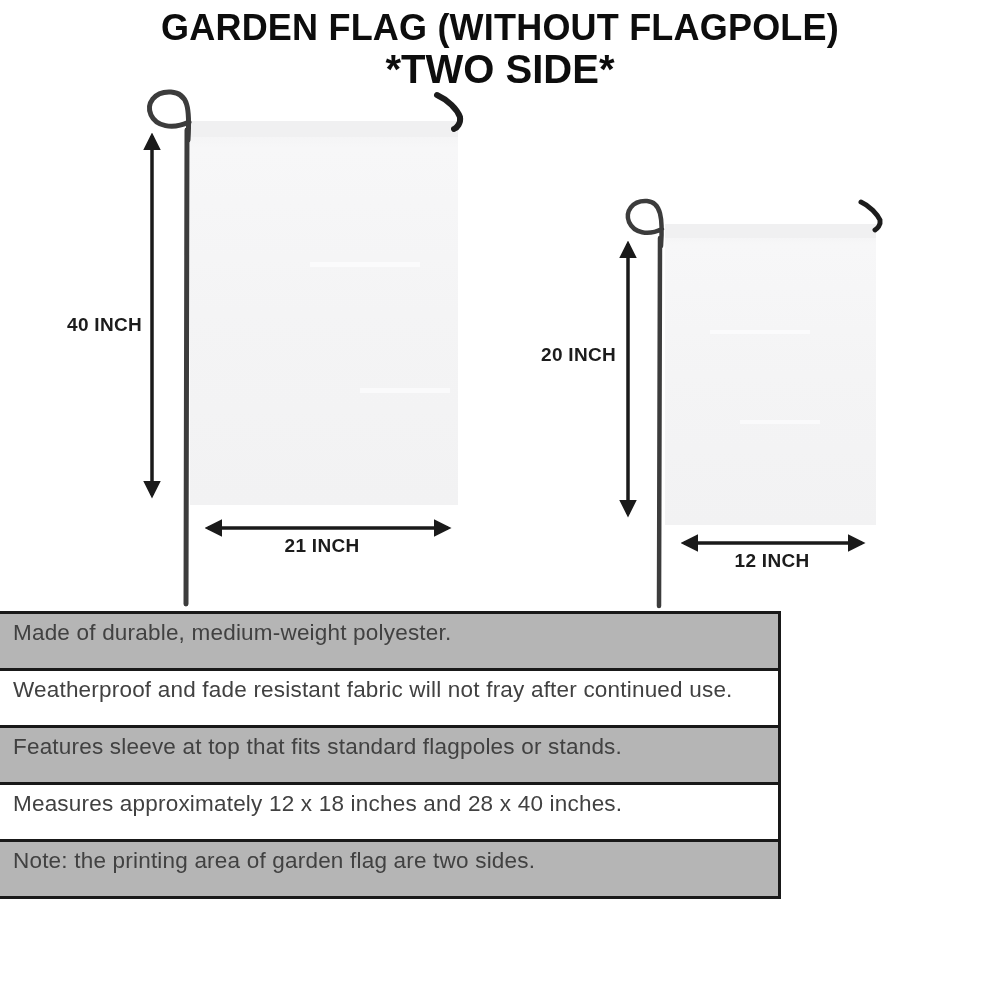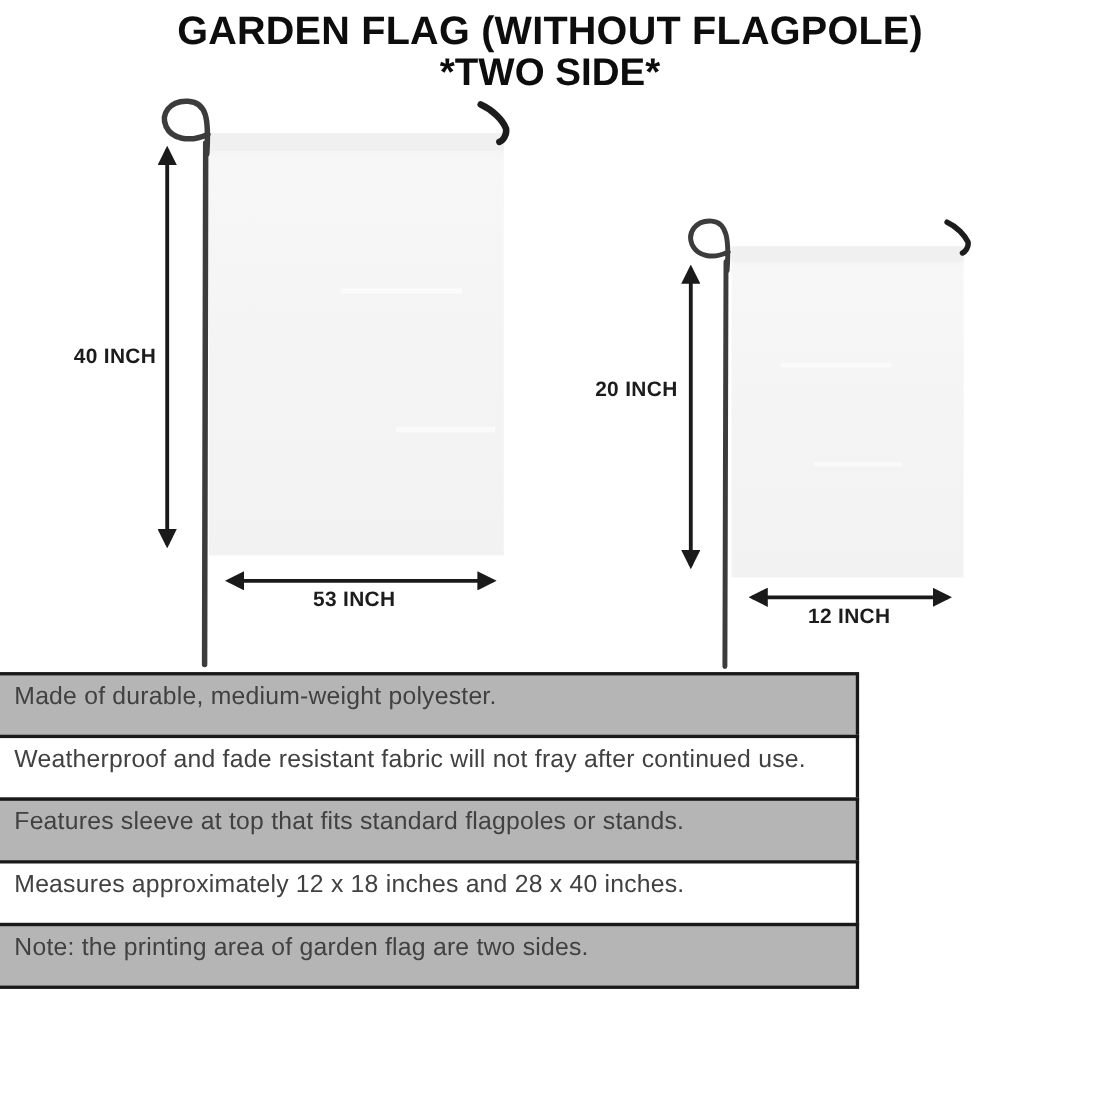--- a/index.html
+++ b/index.html
@@ -7,21 +7,21 @@
     position:relative; width:948px; height:1000px; background:#fff;
     font-family:"Liberation Sans", sans-serif; overflow:hidden;
   }
   .title-1 {
     position:absolute; top:9px; left:0; width:1000px; text-align:center;
     font-size:36px; font-weight:bold; letter-spacing:0.2px;
     color:var(--title,#0d0d0d); margin:0; line-height:1.05;
   }
   .title-2 {
     position:absolute; top:48px; left:0; width:1000px; text-align:center;
-    font-size:35px; font-weight:bold; color:var(--title,#0d0d0d);
+    font-size:40px; font-weight:bold; color:var(--title,#0d0d0d);
     margin:0; line-height:1.05;
   }
   .diagram-svg { position:absolute; left:0; top:0; width:1000px; height:1000px; }
   .dim-label {
     position:absolute; font-size:19px; font-weight:bold; color:#1c1c1c;
     letter-spacing:0.3px; line-height:22px;
   }
   .dim-40 { left:30px;  top:314px; width:112px; text-align:right;  }
   .dim-28 { left:222px; top:535px; width:200px; text-align:center; }
   .dim-18 { left:504px; top:344px; width:112px; text-align:right;  }
@@ -80,21 +80,21 @@
       <rect x="740" y="420" width="80" height="4" fill="#fafafb"></rect>
       <line x1="660" y1="238" x2="659" y2="606" stroke="#3c3c3c" stroke-width="4.5" stroke-linecap="round"></line>
       <path d="M 661 246 C 663 218 661 202 647 201 C 632 200 625 212 629 222 C 634 233 648 236 662 229" fill="none" stroke="#3c3c3c" stroke-width="4.5" stroke-linecap="round"></path>
       <path d="M 861 202 C 870 206 877 214 880 220 C 881 225 877 229 875 230" fill="none" stroke="#1c1c1c" stroke-width="5" stroke-linecap="round"></path>
       <line x1="628" y1="244" x2="628" y2="514" stroke="#1a1a1a" stroke-width="3.5" marker-start="url(#ah)" marker-end="url(#ah)"></line>
       <line x1="684" y1="543" x2="862" y2="543" stroke="#1a1a1a" stroke-width="3.5" marker-start="url(#ah)" marker-end="url(#ah)"></line>
     </g>
   </svg>
 
   <div class="dim-label dim-40">40 INCH</div>
-  <div class="dim-label dim-28">53 INCH</div>
+  <div class="dim-label dim-28">21 INCH</div>
   <div class="dim-label dim-18">20 INCH</div>
   <div class="dim-label dim-12">12 INCH</div>
 
   <div class="features">
     <div class="feature-row shaded">Made of durable, medium-weight polyester.</div>
     <div class="feature-row plain">Weatherproof and fade resistant fabric will not fray after continued use.</div>
     <div class="feature-row shaded">Features sleeve at top that fits standard flagpoles or stands.</div>
     <div class="feature-row plain">Measures approximately 12 x 18 inches and 28 x 40 inches.</div>
     <div class="feature-row shaded">Note: the printing area of garden flag are two sides.</div>
   </div>

